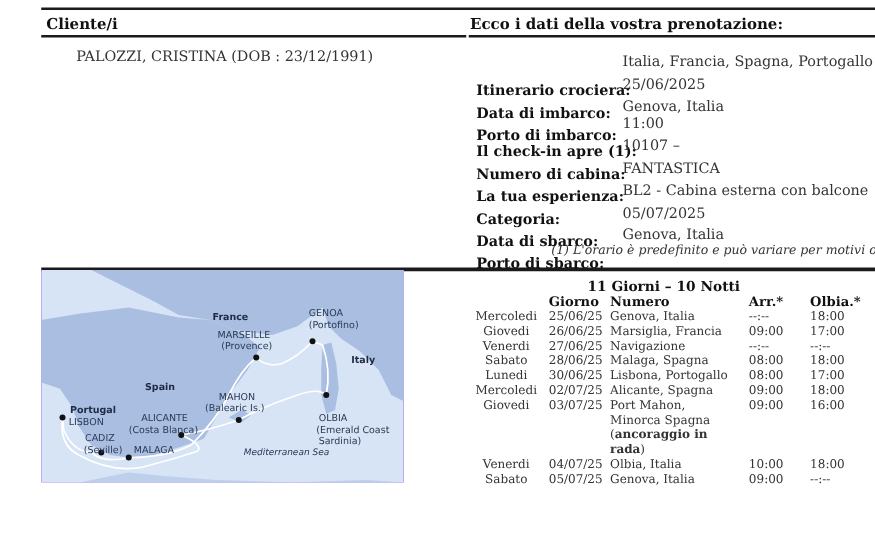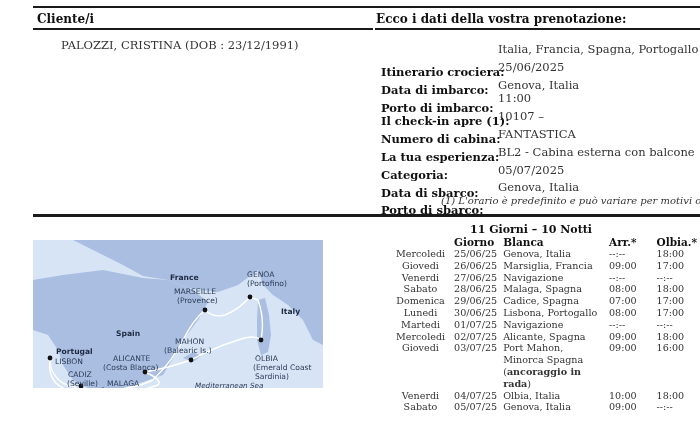--- a/index.html
+++ b/index.html
@@ -7,29 +7,29 @@
          font-family:"DejaVu Serif", "Liberation Serif", serif; color:#222; }
   .abs { position:absolute;margin-left:24px; }
   .rule { position:absolute; background:#1a1a1a; }
   .hdr { position:absolute; font-weight:bold; font-size:12px; color:#111; }
   .client-line { font-size:11.5px; line-height:14px; color:#333; white-space:nowrap; }
   .kv { position:absolute; left:381px; font-size:11.5px; white-space:nowrap; }
   .kv .k { position:absolute; left:0; font-weight:bold; color:#111;margin-top:23px; }
   .kv .v { position:absolute; left:117px; color:#333;text-align:right; }
   .footnote { position:absolute; right:0; top:195px; font-size:10px; font-style:italic; color:#333; white-space:nowrap; }
   .itin-title { position:absolute; left:470px; top:223px; font-size:11px; font-weight:bold; color:#111; }
-  table.itin { position:absolute; left:390px; top:236px; border-collapse:collapse; font-size:9.6px; color:#333; }
+  table.itin { position:absolute; left:374px; top:236px; border-collapse:collapse; font-size:9.6px; color:#333; }
   table.itin th { font-weight:bold; font-size:10.5px; color:#111; padding:0 3px; text-align:left; line-height:12px; }
   table.itin td { padding:0 3px; line-height:11.8px; vertical-align:top; white-space:nowrap; }
   table.itin td.day { text-align:center; width:56px; }
   table.itin td.date { width:42px; }
   table.itin td.port { width:100px; white-space:normal; }
   table.itin td.arr { width:38px; padding-left:8px; }
   table.itin td.dep { width:40px; padding-left:8px; }
-  .map { position:absolute; left:33px; top:240px; width:290px; height:148px; overflow:hidden; background:#8b5cf6; }
+  .map { position:absolute; left:33px; top:216px; width:290px; height:170px; overflow:hidden; background:#8b5cf6; }
   .map svg { display:block; }
   .lbl { font-family:"DejaVu Sans", "Liberation Sans", sans-serif; font-size:7.6px; fill:#2b3a55; }
   .lbl-b { font-family:"DejaVu Sans", "Liberation Sans", sans-serif; font-size:7.6px; font-weight:bold; fill:#1f2a44; }
   .lbl-i { font-family:"DejaVu Sans", "Liberation Sans", sans-serif; font-size:7.2px; font-style:italic; fill:#2b3a55; }
 </style>
 </head>
 <body>
 
 <div class="rule" style="left:33px; top:6px; width:667px; height:2px;"></div>
 
@@ -143,21 +143,21 @@
     <text class="lbl" x="74" y="146">MALAGA</text>
   </svg>
 </div>
 
 <div class="itin-title">11 Giorni – 10 Notti</div>
 <table class="itin">
   <thead>
     <tr>
       <th></th>
       <th>Giorno</th>
-      <th>Blanca</th>
+      <th>Numero</th>
       <th style="padding-left:8px;">Arr.*</th>
       <th style="padding-left:8px;">Olbia.*</th>
     </tr>
   </thead>
   <tbody>
     <tr>
         <td class="day">Mercoledi</td>
         <td class="date">25/06/25</td>
         <td class="port">Genova, Italia</td>
         <td class="arr">--:--</td>
@@ -178,41 +178,27 @@
         <td class="dep">--:--</td>
       </tr>
     <tr>
         <td class="day">Sabato</td>
         <td class="date">28/06/25</td>
         <td class="port">Malaga, Spagna</td>
         <td class="arr">08:00</td>
         <td class="dep">18:00</td>
       </tr>
     <tr>
-        <td class="day">Domenica</td>
-        <td class="date">29/06/25</td>
-        <td class="port">Cadice, Spagna</td>
-        <td class="arr">07:00</td>
-        <td class="dep">17:00</td>
-      </tr>
-    <tr>
         <td class="day">Lunedi</td>
         <td class="date">30/06/25</td>
         <td class="port">Lisbona, Portogallo</td>
         <td class="arr">08:00</td>
         <td class="dep">17:00</td>
       </tr>
     <tr>
-        <td class="day">Martedi</td>
-        <td class="date">01/07/25</td>
-        <td class="port">Navigazione</td>
-        <td class="arr">--:--</td>
-        <td class="dep">--:--</td>
-      </tr>
-    <tr>
         <td class="day">Mercoledi</td>
         <td class="date">02/07/25</td>
         <td class="port">Alicante, Spagna</td>
         <td class="arr">09:00</td>
         <td class="dep">18:00</td>
       </tr>
     <tr>
         <td class="day">Giovedi</td>
         <td class="date">03/07/25</td>
         <td class="port"><span>Port Mahon, Minorca Spagna (</span><b>ancoraggio in rada</b><span>)</span></td>

